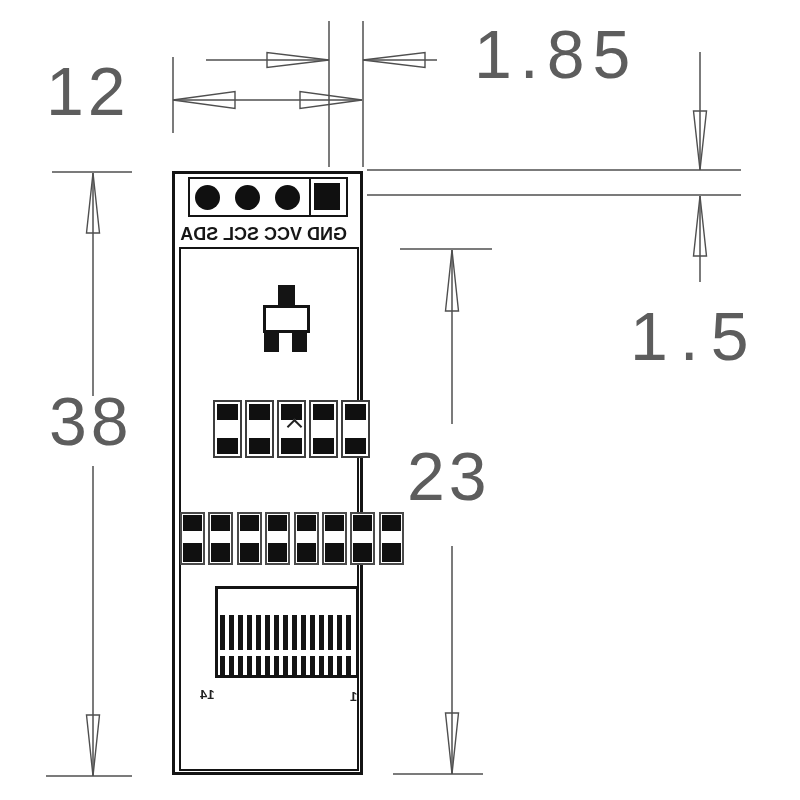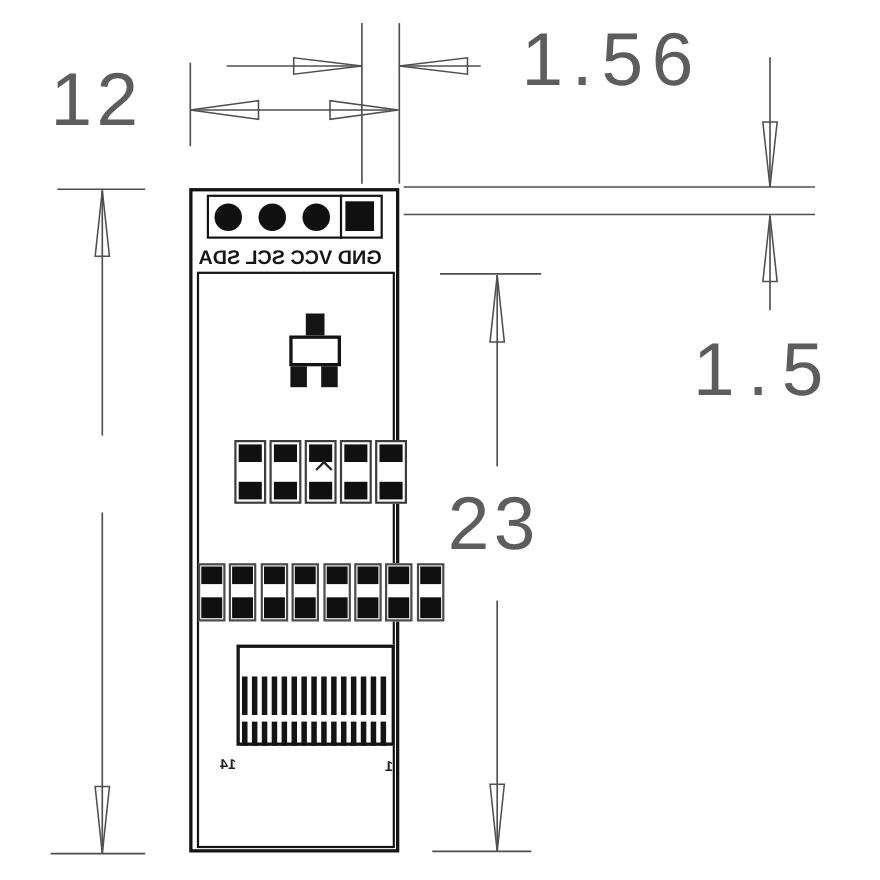--- a/index.html
+++ b/index.html
@@ -218,17 +218,18 @@
       <line x1="367" y1="170" x2="741" y2="170"></line>
       <line x1="367" y1="195" x2="741" y2="195"></line>
       <line x1="700" y1="52" x2="700" y2="170"></line>
       <polygon points="700,170 693.5,111 706.5,111"></polygon>
       <line x1="700" y1="196" x2="700" y2="282"></line>
       <polygon points="700,196 693.5,256 706.5,256"></polygon>
     </g>
   </svg>
 
   <div class="dim-label ls4" style="left:46px;top:57px;">12</div>
-  <div class="dim-label ls8" style="left:474px;top:20px;">1.56</div>
+  <div class="dim-label ls8" style="left:474px;top:20px;">1.85</div>
+  <div class="dim-label ls4" style="left:49px;top:387px;">38</div>
   <div class="dim-label ls4" style="left:407px;top:442px;">23</div>
   <div class="dim-label ls12" style="left:630px;top:302px;">1.5</div>
 
 </div>
 
 </body></html>

